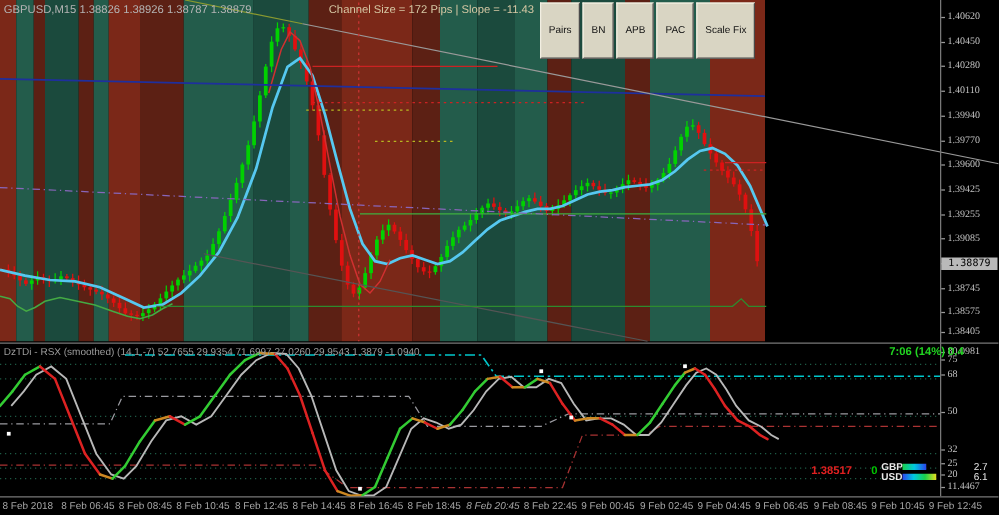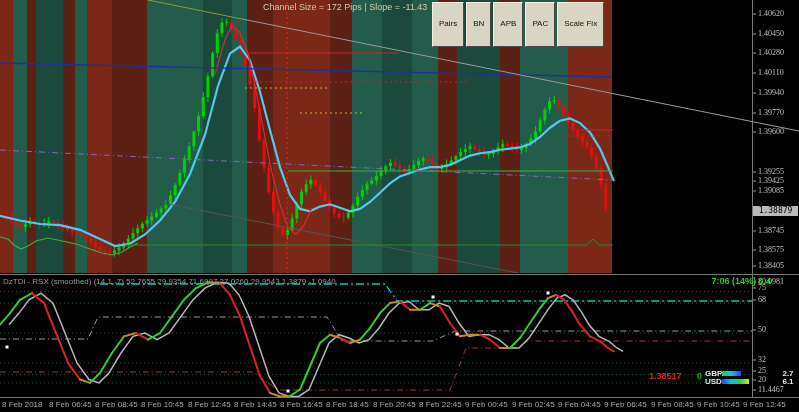--- a/index.html
+++ b/index.html
@@ -19,21 +19,21 @@
   .pa-current{position:absolute;left:753px;width:45px;height:10px;background:#b9b9b9;color:#000;
               font-size:8px;line-height:10px;text-align:center;font-family:"DejaVu Sans Mono",monospace;z-index:5;}
   .ind-label{position:absolute;left:3px;top:277px;font-size:8px;color:#9c9c9c;white-space:nowrap;z-index:5;}
   .ind-timer{position:absolute;right:28px;top:276px;font-size:9px;font-weight:bold;color:#21d421;z-index:5;}
   .time-axis{position:absolute;left:0;top:399px;width:799px;height:13px;z-index:4;}
   .ta-label{position:absolute;top:1px;font-size:8px;color:#a6a6a6;white-space:nowrap;}
   .bid-price{position:absolute;left:649px;top:371px;font-size:9px;font-weight:bold;color:#e02020;z-index:6;}
   .zero-glyph{position:absolute;left:697px;top:371px;font-size:9px;font-weight:bold;color:#00c400;z-index:6;}
   .cur-label{position:absolute;font-size:8px;font-weight:bold;color:#e8e8e8;z-index:6;}
   .cur-bar{position:absolute;height:5px;z-index:6;}
-  .cur-val{position:absolute;width:18px;text-align:center;font-size:8px;font-weight:bold;color:#e8e8e8;z-index:7;}
+  .cur-val{position:absolute;width:18px;text-align:left;font-size:8px;font-weight:normal;color:#e8e8e8;z-index:7;}
 </style>
 </head>
 <body>
 
 <div class="screen">
 
   <svg id="chart-svg" width="799" height="412">
       <rect x="0" y="0" width="13" height="273" fill="#7b2818"></rect>
       <rect x="13" y="0" width="14" height="273" fill="#235c4b"></rect>
       <rect x="27" y="0" width="9" height="273" fill="#5c2014"></rect>
@@ -404,39 +404,40 @@
       <rect x="286.5" y="389.5" width="3" height="3" fill="#fff"></rect>
       <rect x="431.5" y="295.5" width="3" height="3" fill="#fff"></rect>
       <rect x="455.5" y="332.5" width="3" height="3" fill="#fff"></rect>
       <rect x="5.5" y="345.5" width="3" height="3" fill="#fff"></rect>
       <rect x="546.5" y="291.5" width="3" height="3" fill="#fff"></rect>
       <line x1="0" y1="274.5" x2="799" y2="274.5" stroke="#787878" stroke-width="1"></line>
       <line x1="0" y1="397.5" x2="799" y2="397.5" stroke="#787878" stroke-width="1"></line>
       <line x1="752.5" y1="0" x2="752.5" y2="397" stroke="#787878" stroke-width="1"></line>
     </svg>
 
+  <div class="ohlc-line">GBPUSD,M15  1.38826 1.38926 1.38787 1.38879</div>
   <div class="channel-info">Channel Size = 172 Pips  |  Slope = -11.43</div>
 
   <div class="btn-row">
     <div class="mt-btn">Pairs</div>
     <div class="mt-btn">BN</div>
     <div class="mt-btn">APB</div>
     <div class="mt-btn">PAC</div>
     <div class="mt-btn">Scale Fix</div>
   </div>
 
   <div class="price-axis" id="price-axis">
       <div class="pa-label" style="top: 13px;">1.40620</div>
       <div class="pa-label" style="top: 33px;">1.40450</div>
       <div class="pa-label" style="top: 52px;">1.40280</div>
       <div class="pa-label" style="top: 72px;">1.40110</div>
       <div class="pa-label" style="top: 92px;">1.39940</div>
       <div class="pa-label" style="top: 112px;">1.39770</div>
       <div class="pa-label" style="top: 131px;">1.39600</div>
-      <div class="pa-label" style="top: 151px; margin-top: 29px;">1.39425</div>
+      <div class="pa-label" style="top: 151px;">1.39425</div>
       <div class="pa-label" style="top: 171px;">1.39255</div>
       <div class="pa-label" style="top: 190px;">1.39085</div>
       <div class="pa-label" style="top: 210px;">1.38915</div>
       <div class="pa-label" style="top: 230px;">1.38745</div>
       <div class="pa-label" style="top: 249px;">1.38575</div>
       <div class="pa-label" style="top: 265px;">1.38405</div>
       <div class="pa-label" style="top: 281px;">80.0981</div>
       <div class="pa-label" style="top: 287px;">75</div>
       <div class="pa-label" style="top: 299px;">68</div>
       <div class="pa-label" style="top: 329px;">50</div>
@@ -463,21 +464,21 @@
 
   <div class="time-axis" id="time-axis">
       <div class="ta-label" style="left: 2px;">8 Feb 2018</div>
       <div class="ta-label" style="left: 49px;">8 Feb 06:45</div>
       <div class="ta-label" style="left: 95px;">8 Feb 08:45</div>
       <div class="ta-label" style="left: 141px;">8 Feb 10:45</div>
       <div class="ta-label" style="left: 188px;">8 Feb 12:45</div>
       <div class="ta-label" style="left: 234px;">8 Feb 14:45</div>
       <div class="ta-label" style="left: 280px;">8 Feb 16:45</div>
       <div class="ta-label" style="left: 326px;">8 Feb 18:45</div>
-      <div class="ta-label" style="left: 373px;">8 Feb 20:45</div>
+      <div class="ta-label" style="left: 373px; font-style: italic;">8 Feb 20:45</div>
       <div class="ta-label" style="left: 419px;">8 Feb 22:45</div>
       <div class="ta-label" style="left: 465px;">9 Feb 00:45</div>
       <div class="ta-label" style="left: 512px;">9 Feb 02:45</div>
       <div class="ta-label" style="left: 558px;">9 Feb 04:45</div>
       <div class="ta-label" style="left: 604px;">9 Feb 06:45</div>
       <div class="ta-label" style="left: 651px;">9 Feb 08:45</div>
       <div class="ta-label" style="left: 697px;">9 Feb 10:45</div>
       <div class="ta-label" style="left: 743px;">9 Feb 12:45</div>
     </div>
 </div>

